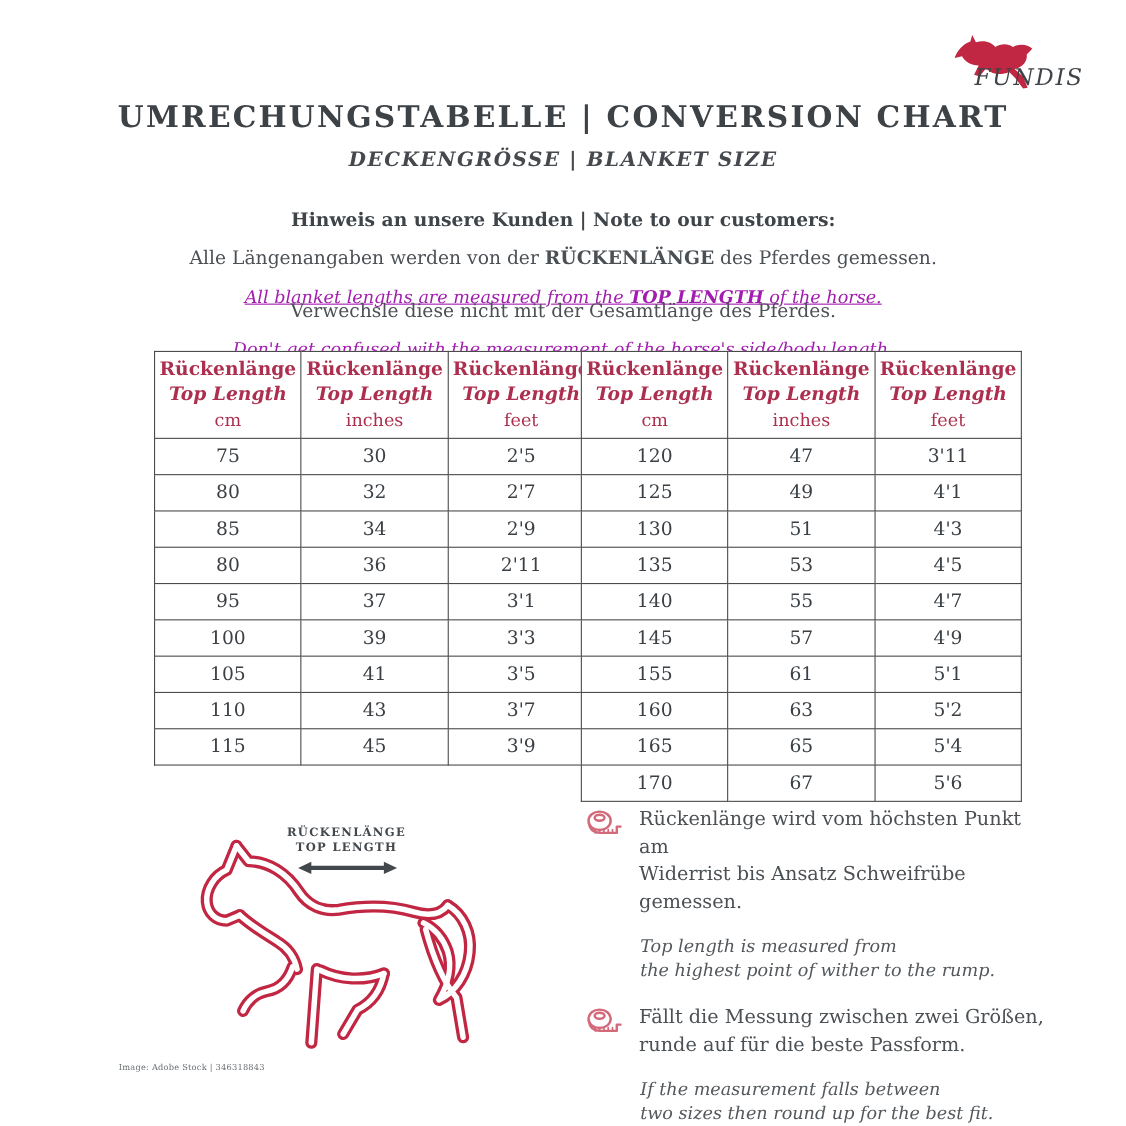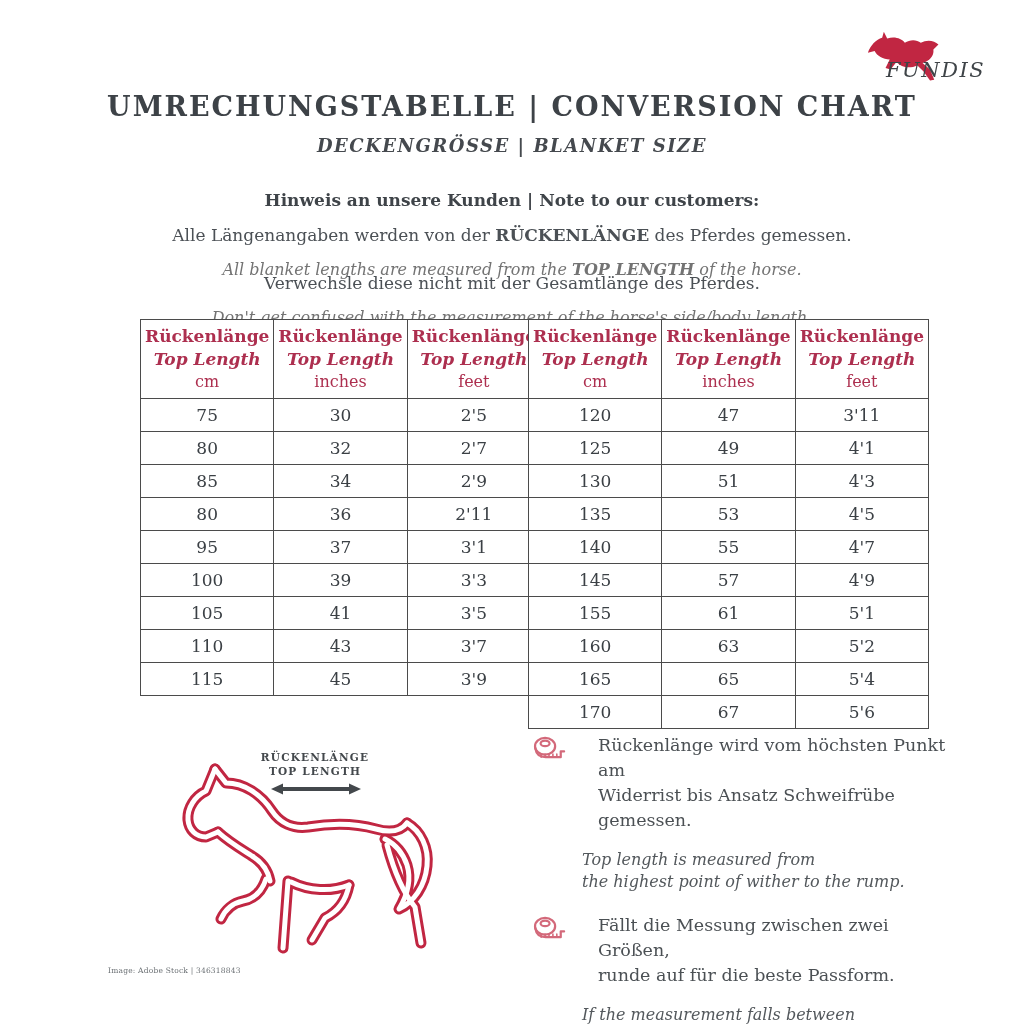--- a/index.html
+++ b/index.html
@@ -15,21 +15,21 @@
   
   .title{position:absolute;top:91px;left:0;width:100%;text-align:center;
          font-size:27px;font-weight:bold;letter-spacing:2px;color:#3d4247;}
   .subtitle{position:absolute;top:135px;left:0;width:100%;text-align:center;
             font-size:18px;font-weight:bold;font-style:italic;letter-spacing:1.5px;color:#45494e;}
 
   
   .note1{position:absolute;top:176px;left:0;width:100%;text-align:center;
          font-size:17px;line-height:22px;color:#4b5055;}
   .note1 .head{font-weight:bold;color:#3f4449;}
-  .en-line{font-style:italic;font-size:16px;color:#737373;}
+  .en-line{font-style:italic;font-size:16px;color:#a21caf;text-decoration:underline;}
   .note2{position:absolute;top:259px;left:0;width:100%;text-align:center;
          font-size:17px;line-height:22px;color:#4b5055;}
   .note1 p,.note2 p{margin:13px;}
 
   
   table.conv{position:absolute;border-collapse:collapse;background:#fff;}
   #table-0{left:140px;top:319px;}
   #table-1{left:528px;top:319px;}
   .conv th,.conv td{border:1.6px solid #4b4b4b;text-align:center;}
   .conv th{width:117px;padding:5px 4px 6px 4px;vertical-align:middle;}
@@ -43,21 +43,21 @@
   .diagram{position:absolute;left:158px;top:744px;width:335px;height:222px;}
   .horse-svg{position:absolute;left:0;top:16px;width:320px;height:200px;}
   .horse-outer{stroke:#c12642;stroke-width:11;fill:none;stroke-linecap:round;stroke-linejoin:round;}
   .horse-inner{stroke:#ffffff;stroke-width:5;fill:none;stroke-linecap:round;stroke-linejoin:round;}
   .diagram-label{position:absolute;left:67px;top:6px;width:180px;text-align:center;
                  font-size:10.5px;font-weight:bold;letter-spacing:1.2px;line-height:14px;color:#43484c;}
   .arrow-svg{position:absolute;left:113px;top:38px;width:90px;height:14px;}
 
   
   .instructions{position:absolute;left:530px;top:733px;width:430px;}
-  .ins-row{display:flex;gap:30px;align-items:flex-start;}
+  .ins-row{display:flex;gap:13px;align-items:flex-start;}
   .tape-svg{flex:0 0 38px;width:38px;height:30px;margin-top:1px;}
   .ins-de{font-size:17.5px;line-height:25px;color:#4b5054;white-space:pre-line;margin:0;}
   .ins-en{font-size:16px;font-style:italic;line-height:22px;color:#53585c;white-space:pre-line;
           margin:16px 0 20px 52px;}
 
   .credit{position:absolute;left:108px;top:966px;font-size:7.5px;letter-spacing:0.2px;color:#6b7074;}
 </style>
 </head>
 <body>
 

